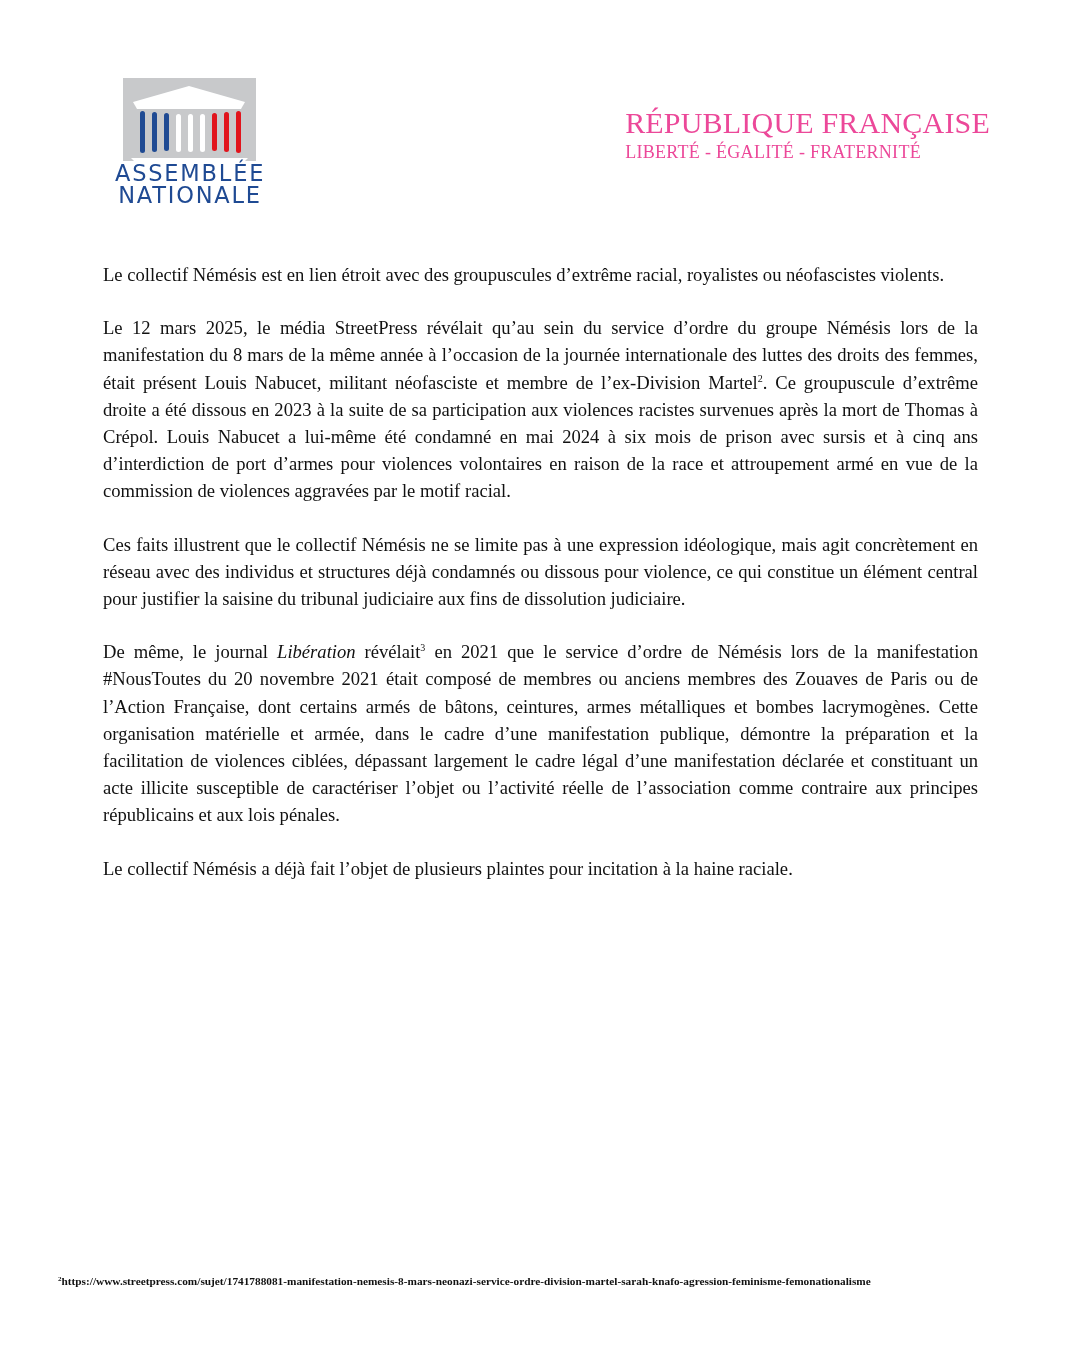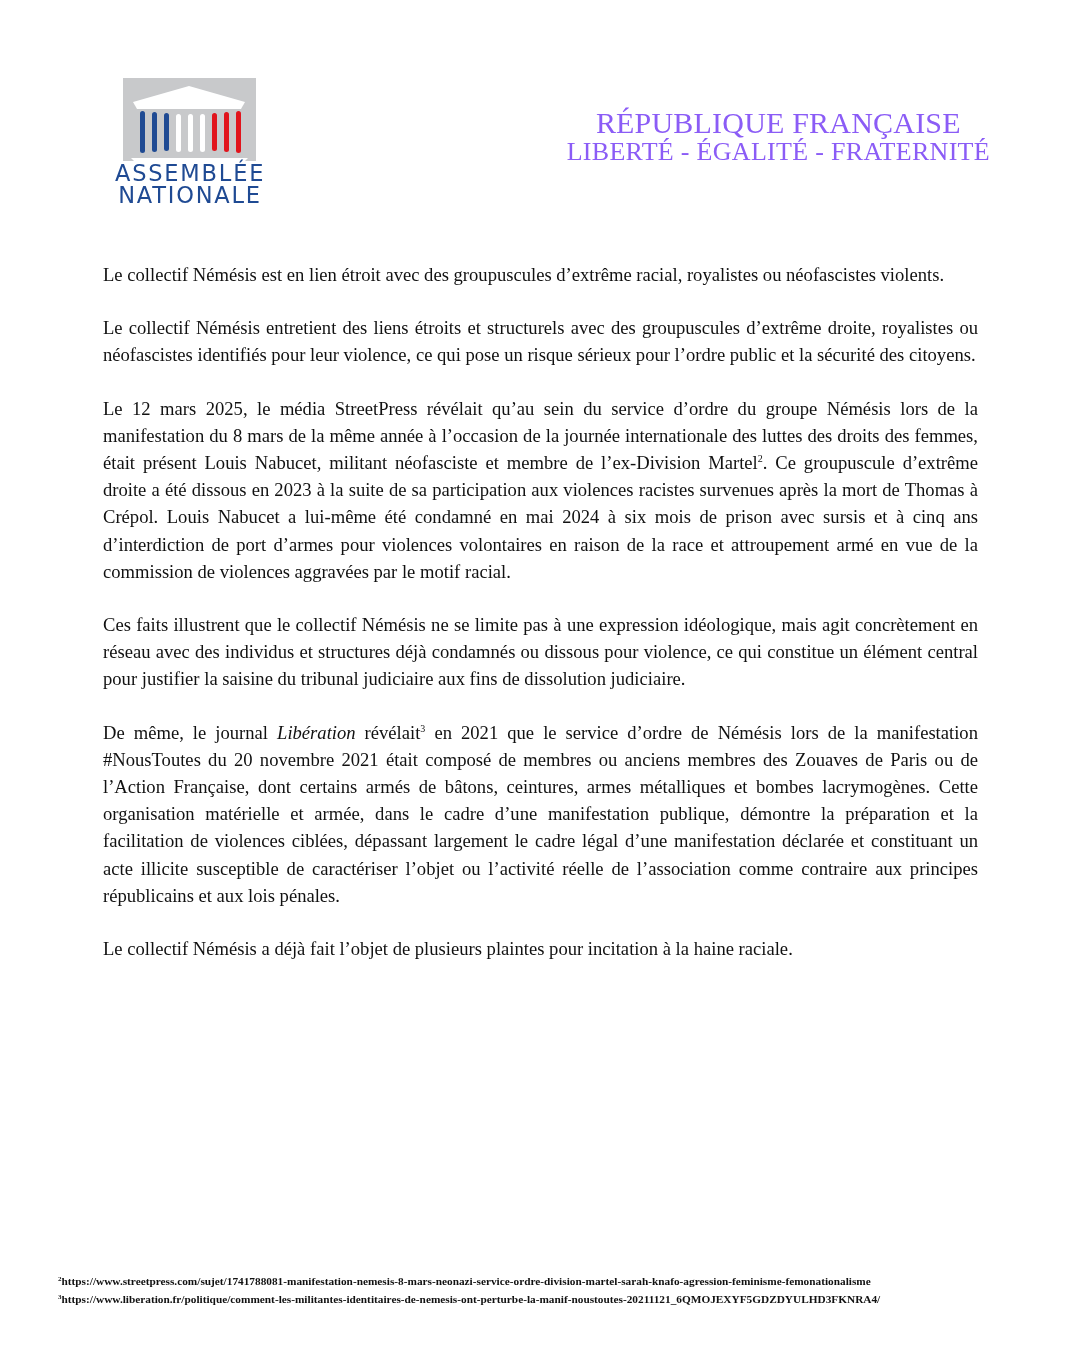--- a/index.html
+++ b/index.html
@@ -12,23 +12,23 @@
     .logo-box { position: absolute; left: 8px; top: 0; width: 133px; height: 83px; background: #c8c9cb; }
     .logo svg { position: absolute; left: 8px; top: 0; }
     .logo-text {
       position: absolute; left: 0; width: 150px; text-align: center;
       font-family: "DejaVu Sans", "Liberation Sans", sans-serif;
       color: #1f4a93; font-size: 22.5px; letter-spacing: 1.8px; line-height: 22px;
     }
     .logo-text.l1 { top: 84px; }
     .logo-text.l2 { top: 106px; }
 
-    .rf { position: absolute; right: 90px; top: 106px; text-align: center; color: #8b5cf6; }
+    .rf { position: absolute; right: 90px; top: 106px; text-align: left; color: #ec4899; }
     .rf-title { font-size: 30px; line-height: 34px; letter-spacing: 0.2px; }
-    .rf-motto { font-size: 26px; line-height: 24px; letter-spacing: 0.3px; }
+    .rf-motto { font-size: 18px; line-height: 24px; letter-spacing: 0.3px; }
 
     .content {
       position: absolute; left: 103px; top: 261px; width: 875px;
       font-size: 18.6px; line-height: 27.2px; text-align: justify;
     }
     .content p { margin: 0 0 26px 0; }
     .u { text-underline-offset: 3px; }
     sup { font-size: 10px; line-height: 0; vertical-align: 7px; }
 
     .footnotes {
@@ -64,28 +64,26 @@
 </div>
 
 <div class="rf">
   <div class="rf-title">RÉPUBLIQUE FRANÇAISE</div>
   <div class="rf-motto">LIBERTÉ - ÉGALITÉ - FRATERNITÉ</div>
 </div>
 
 <div class="content">
   <p><span class="u">Le collectif Némésis est en lien étroit avec des </span><span class="u">groupuscules d’extrême racial</span><span class="u">, </span><span class="u">royalistes ou néofascistes violents</span><span>.</span></p>
 
-  <p>Le collectif Némésis entretient des liens étroits et structurels avec des groupuscules d’extrême droite, royalistes ou néofascistes identifiés pour leur violence, ce qui pose un risque sérieux pour l’ordre public et la sécurité des citoyens.</p>
 
   <p><span>Le 12 mars 2025, le média StreetPress révélait qu’au sein du service d’ordre du groupe Némésis lors de la manifestation du 8 mars de la même année à l’occasion de la journée internationale des luttes des droits des femmes, était présent Louis Nabucet, militant néofasciste et membre de l’ex-Division Martel</span><sup>2</sup><span>. Ce groupuscule d’extrême droite a été dissous en 2023 à la suite de sa participation aux violences racistes survenues après la mort de Thomas à Crépol. Louis Nabucet a lui-même été condamné en mai 2024 à six mois de prison avec sursis et à cinq ans d’interdiction de port d’armes pour violences volontaires en raison de la race et attroupement armé en vue de la commission de violences aggravées par le motif racial.</span></p>
 
   <p>Ces faits illustrent que le collectif Némésis ne se limite pas à une expression idéologique, mais agit concrètement en réseau avec des individus et structures déjà condamnés ou dissous pour violence, ce qui constitue un élément central pour justifier la saisine du tribunal judiciaire aux fins de dissolution judiciaire.</p>
 
   <p><span>De même, le journal </span><em>Libération</em><span> révélait</span><sup>3</sup><span> en 2021 que le service d’ordre de Némésis lors de la manifestation #NousToutes du 20 novembre 2021 était composé de membres ou anciens membres des Zouaves de Paris ou de l’Action Française, dont certains armés de bâtons, ceintures, armes métalliques et bombes lacrymogènes. Cette organisation matérielle et armée, dans le cadre d’une manifestation publique, démontre la préparation et la facilitation de violences ciblées, dépassant largement le cadre légal d’une manifestation déclarée et constituant un acte illicite susceptible de caractériser l’objet ou l’activité réelle de l’association comme contraire aux principes républicains et aux lois pénales.</span></p>
 
   <p><span class="u">Le collectif Némésis a déjà fait l’objet de plusieurs plaintes pour incitation à la haine raciale</span><span>.</span></p>
 
 </div>
 
 <div class="footnotes">
   <div><sup>2</sup><span>https://www.streetpress.com/sujet/1741788081-manifestation-nemesis-8-mars-neonazi-service-ordre-division-martel-sarah-knafo-agression-feminisme-femonationalisme</span></div>
-  <div><sup>3</sup><span>https://www.liberation.fr/politique/comment-les-militantes-identitaires-de-nemesis-ont-perturbe-la-manif-noustoutes-20211121_6QMOJEXYF5GDZDYULHD3FKNRA4/</span></div>
 </div>
 
 </body></html>

